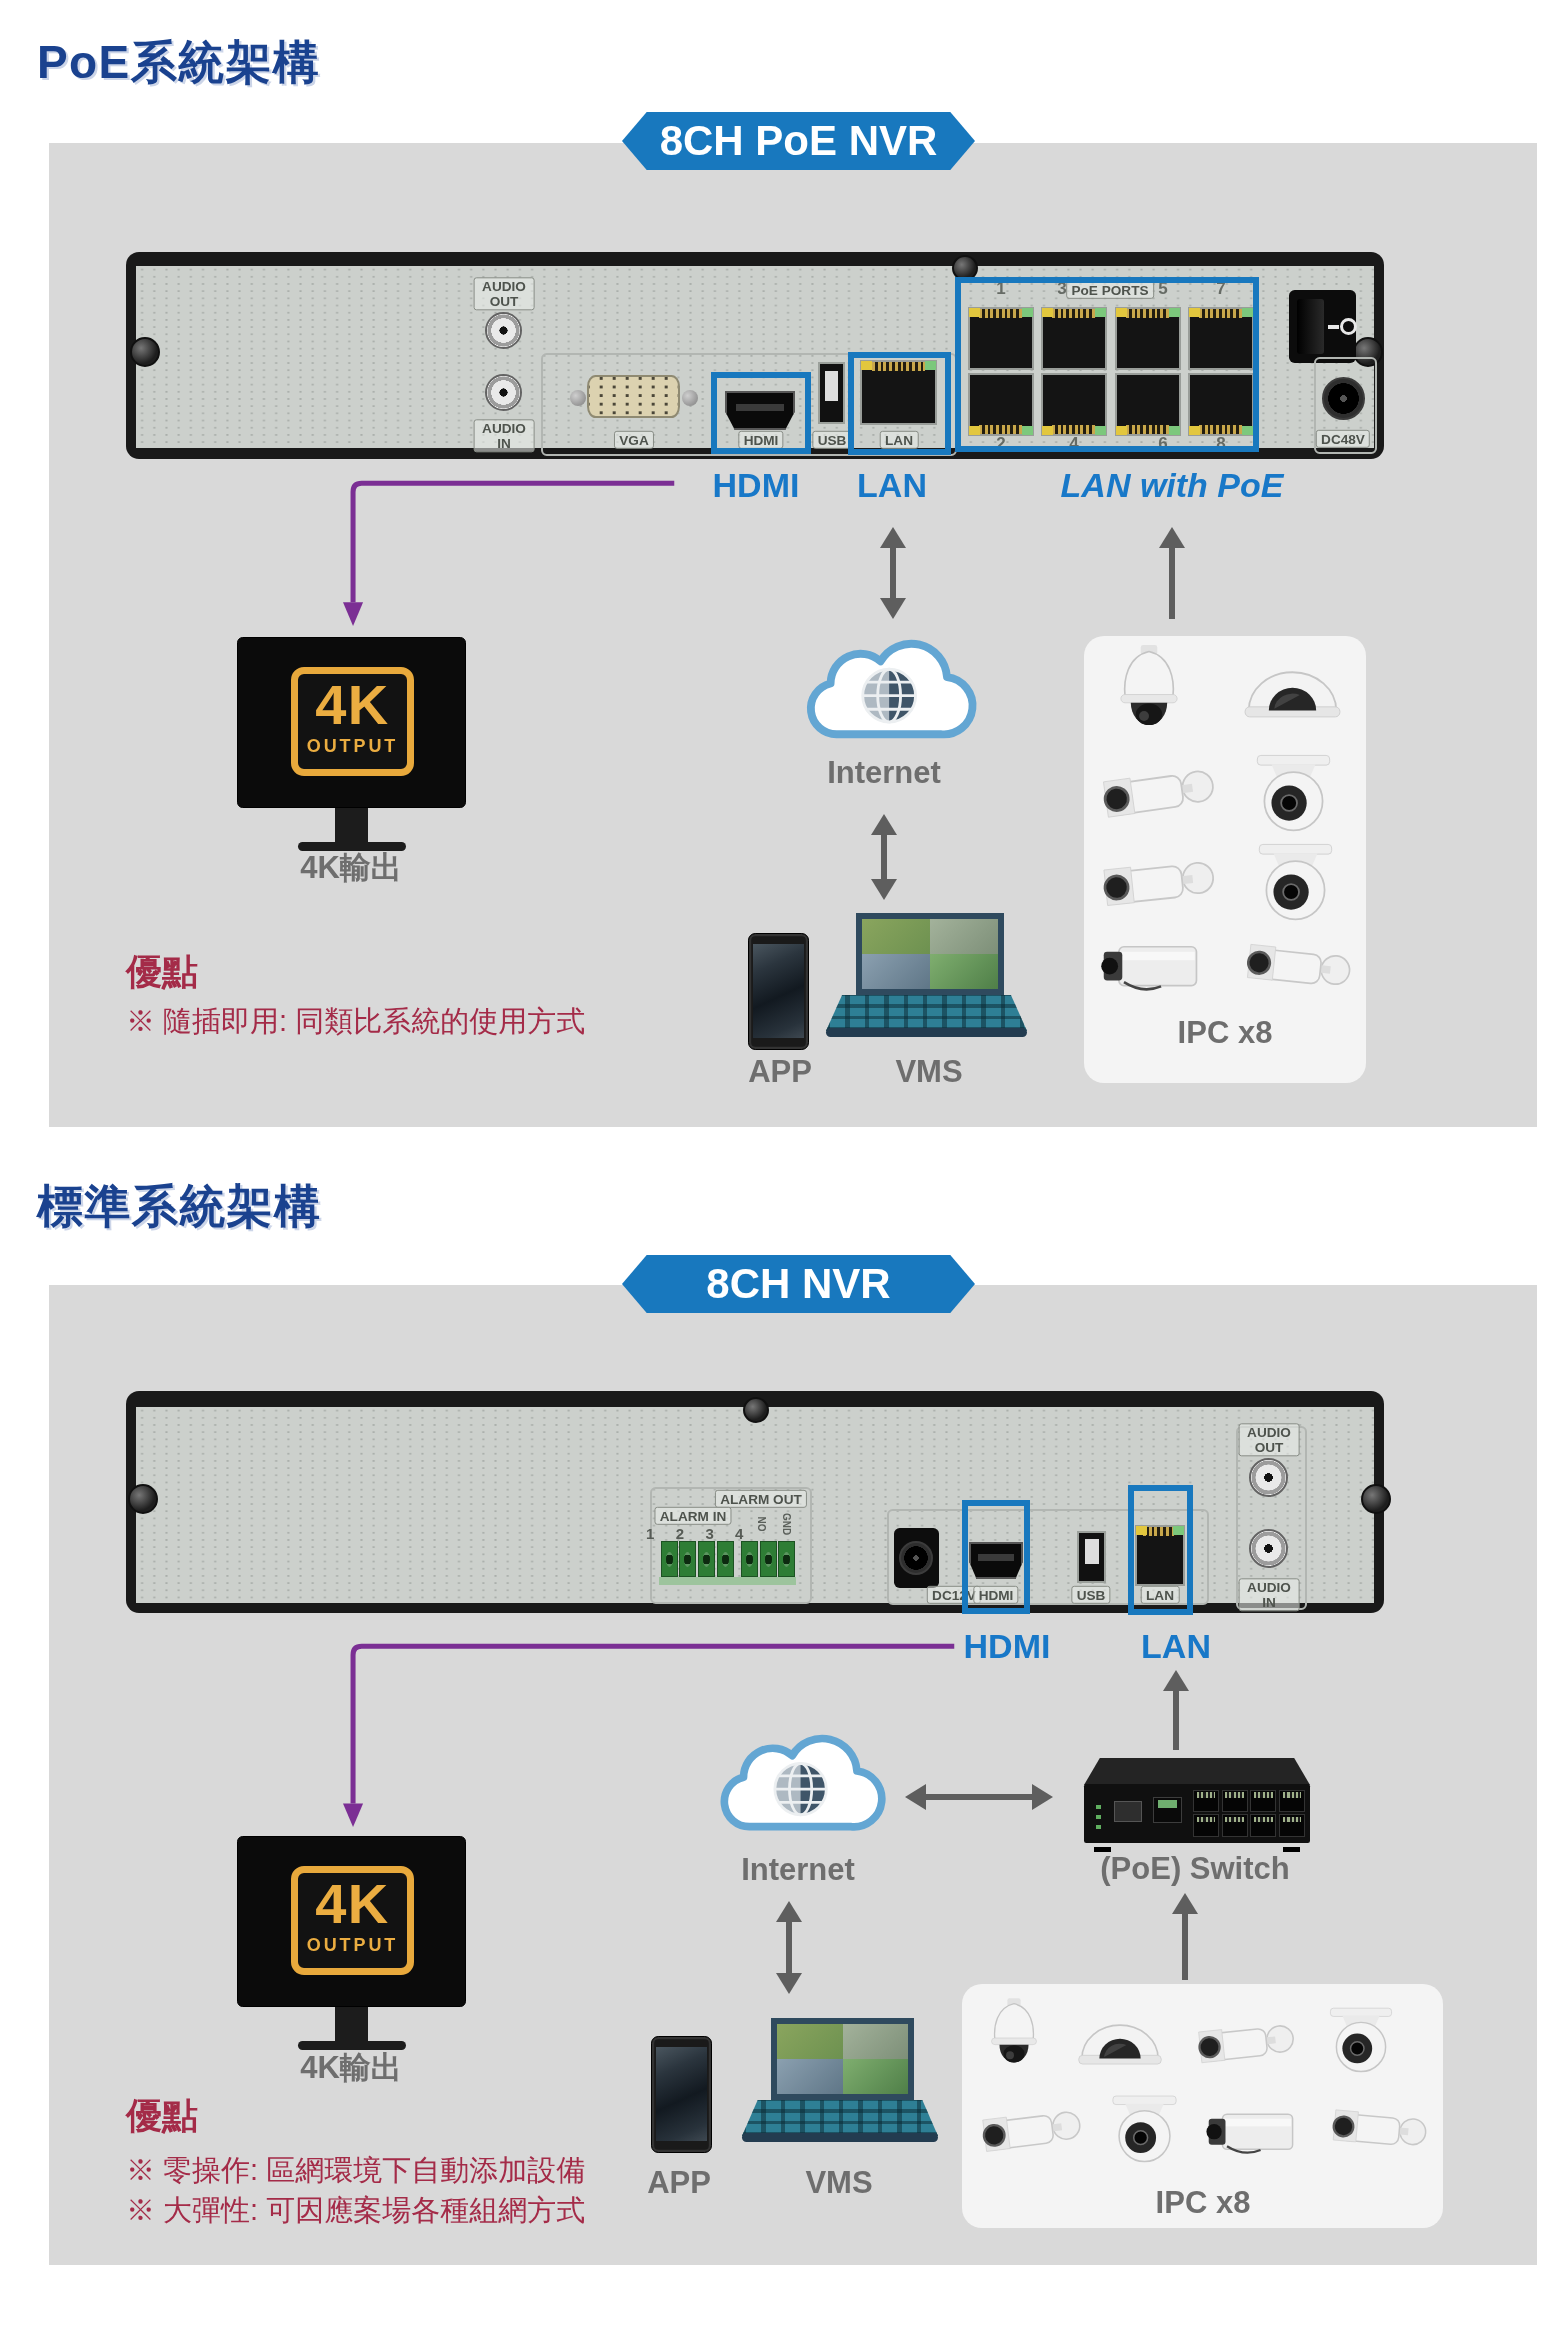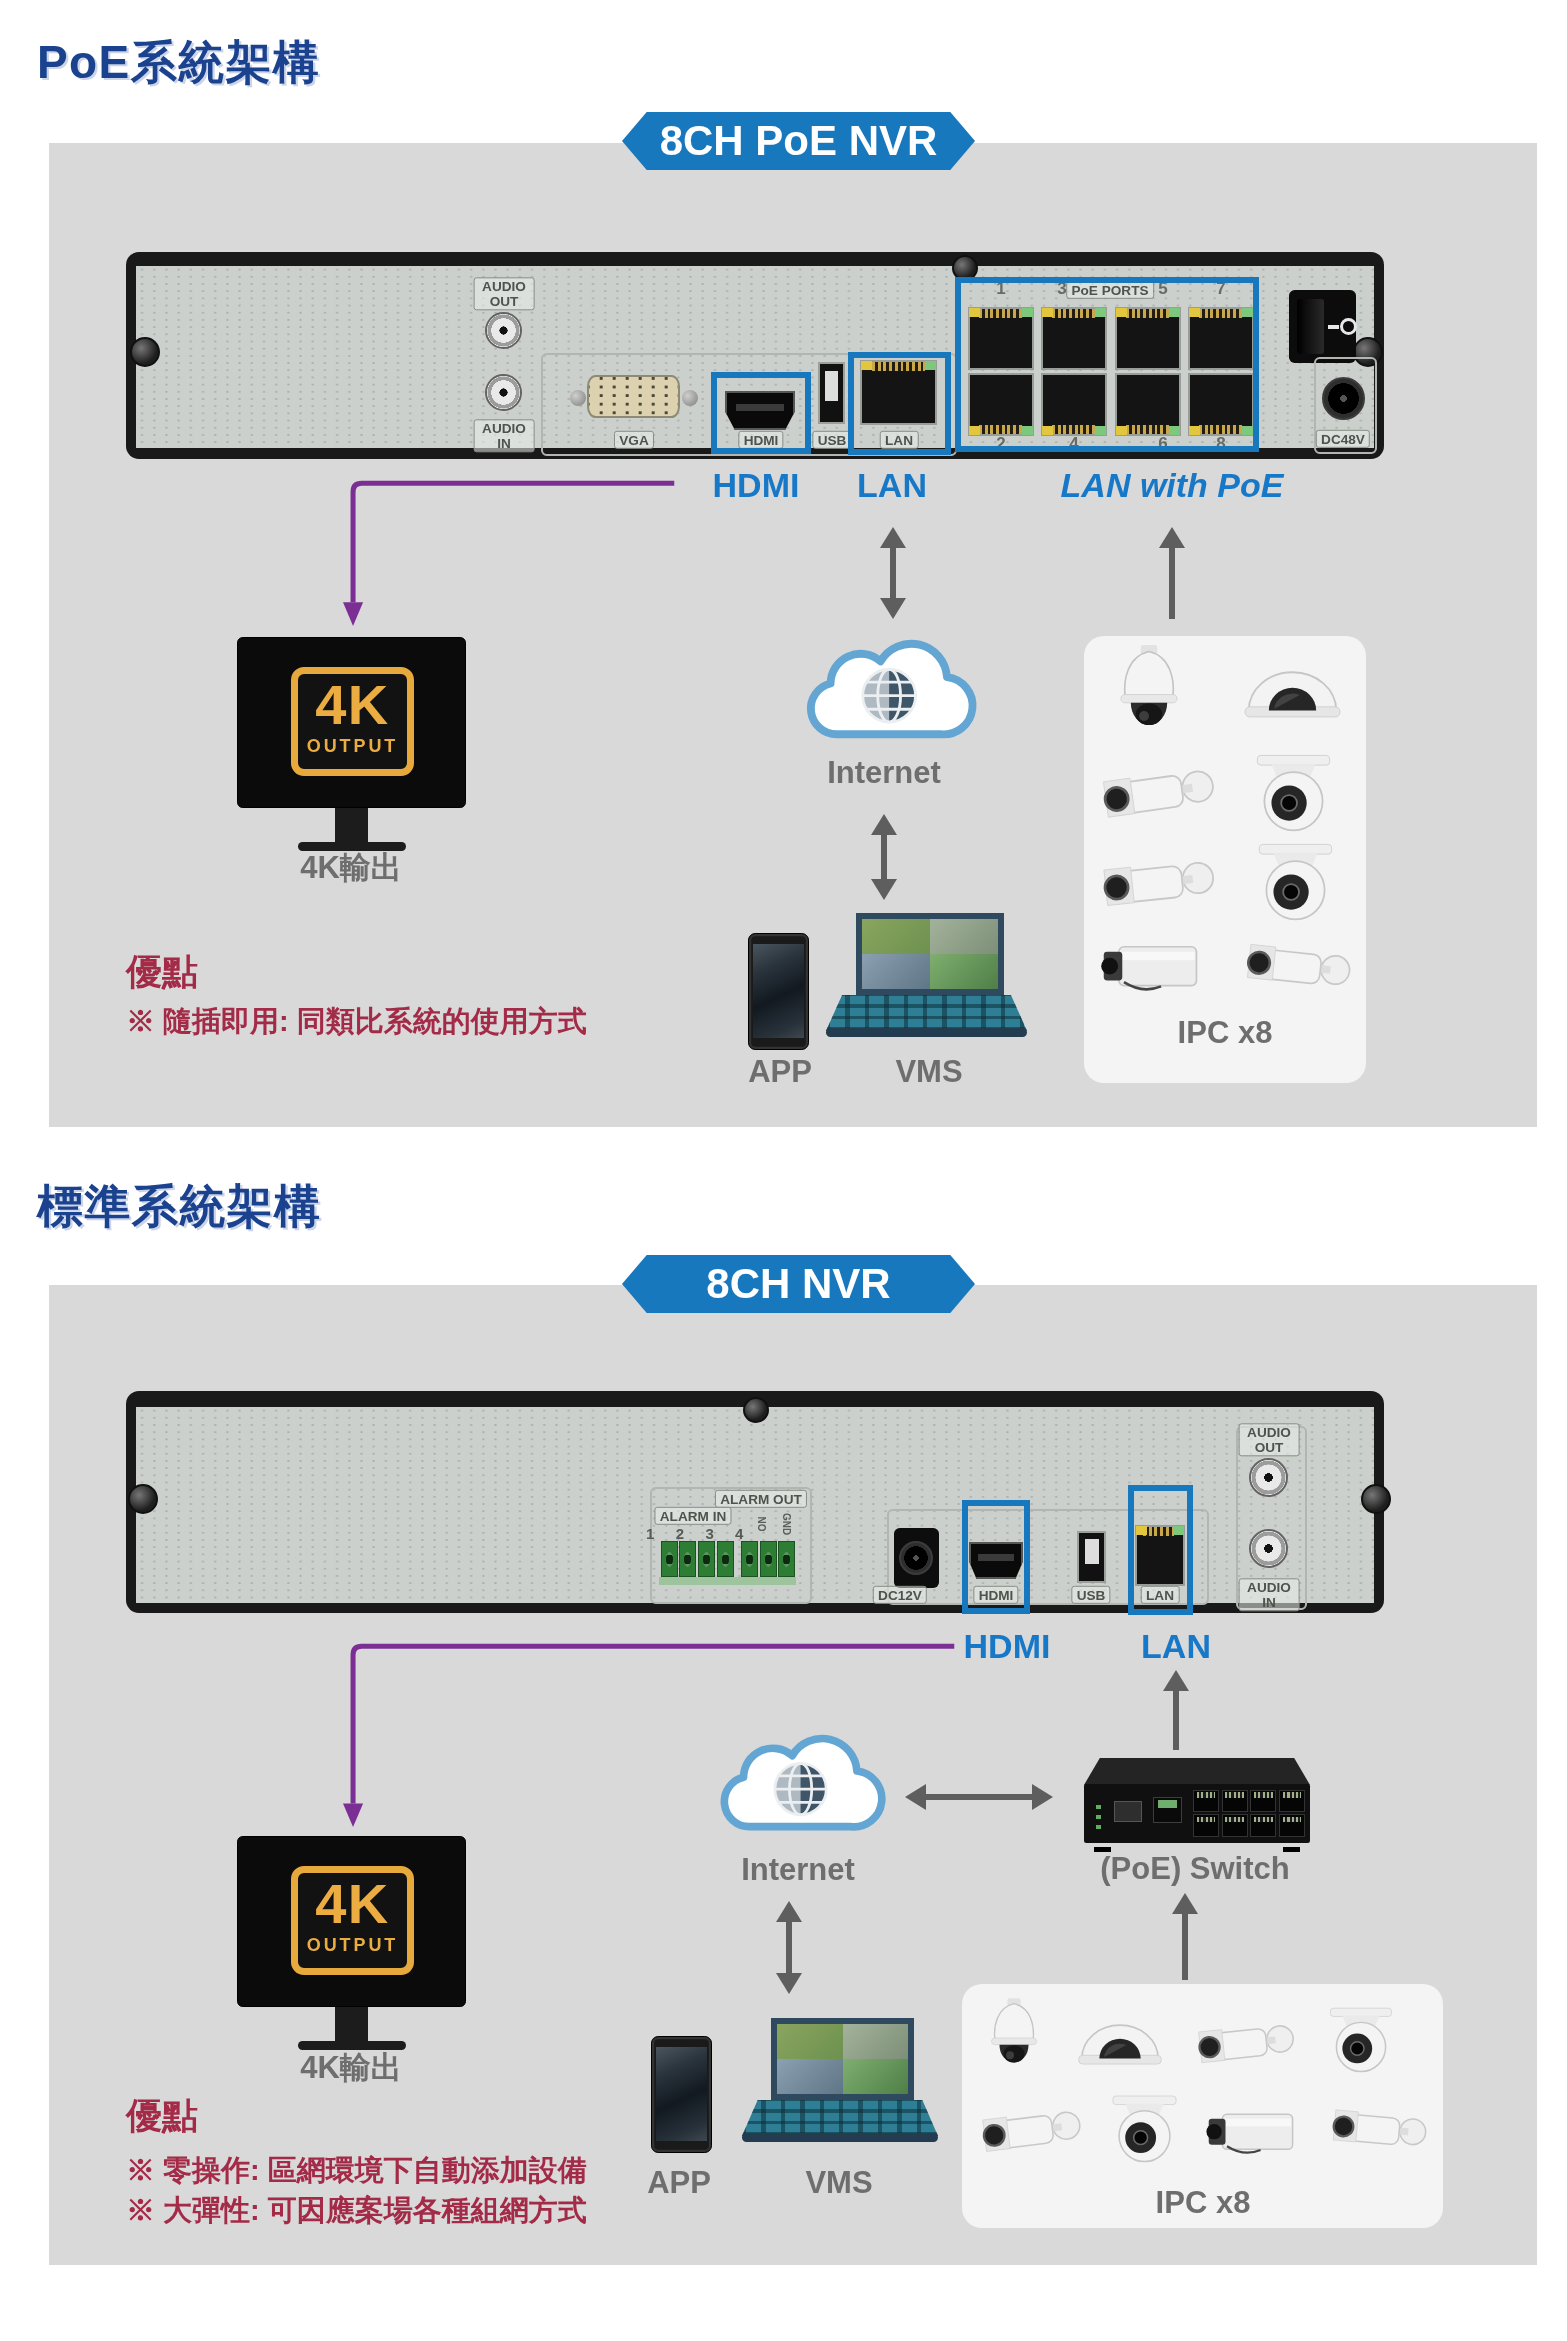--- a/index.html
+++ b/index.html
@@ -43,21 +43,21 @@
   .pswitch .oo{position:absolute;left:76%;top:38%;width:11.5px;height:11.5px;border:3.6px solid #e8e8e8;border-radius:50%;}
   .dcjack{position:absolute;border-radius:50%;background:radial-gradient(circle,#555 0 12%,#000 13% 55%,#2e2e2e 56% 78%,#111 79% 100%);border:2.2px solid #3c3c3c;box-sizing:border-box;}
   .dcsq{position:absolute;background:#0d0d0d;border-radius:5.7px;}
   .term{position:absolute;background:#2E7D35;border:1.4px solid #1C5222;box-sizing:border-box;}
   .term:after{content:"";position:absolute;left:25%;top:30%;width:50%;height:45%;border-radius:50%;background:radial-gradient(circle,#0d2a10 55%,#5b955f 56%);}
   .pnum{position:absolute;transform:translate(-50%,-50%);font-size:17px;color:#666b65;font-weight:bold;}
   
   .connlbl{position:absolute;transform:translate(-50%,-50%);font-size:34px;font-weight:800;color:#1878C8;white-space:nowrap;}
   .gtext{position:absolute;transform:translateX(-50%);font-size:31px;color:#6E6E6E;font-weight:bold;white-space:nowrap;}
   .benefit-h{position:absolute;font-size:36px;font-weight:900;color:#A42B48;}
-  .benefit-i{position:absolute;font-size:29px;font-weight:bold;color:#A42B48;white-space:nowrap;}
+  .benefit-i{position:absolute;font-size:29px;font-weight:normal;color:#A42B48;white-space:nowrap;}
   
   .va{position:absolute;width:26px;}
   .va .sh{position:absolute;left:10px;width:5.7px;background:#5E5E5E;top:18.6px;bottom:18.6px;}
   .va .hu{position:absolute;top:0;left:0;width:0;height:0;border-left:13px solid transparent;border-right:13px solid transparent;border-bottom:21.5px solid #5E5E5E;}
   .va .hd{position:absolute;bottom:0;left:0;width:0;height:0;border-left:13px solid transparent;border-right:13px solid transparent;border-top:21.5px solid #5E5E5E;}
   .va.single .sh{bottom:0;}
   .ha{position:absolute;height:26px;}
   .ha .sh{position:absolute;top:10px;height:5.7px;background:#5E5E5E;left:18.6px;right:18.6px;}
   .ha .hl2{position:absolute;left:0;top:0;width:0;height:0;border-top:13px solid transparent;border-bottom:13px solid transparent;border-right:21.5px solid #5E5E5E;}
   .ha .hr2{position:absolute;right:0;top:0;width:0;height:0;border-top:13px solid transparent;border-bottom:13px solid transparent;border-left:21.5px solid #5E5E5E;}
@@ -362,21 +362,21 @@
   <div class="term" style="left:572px;top:150px;width:16.5px;height:36px;"></div>
   <div class="term" style="left:591px;top:150px;width:16.5px;height:36px;"></div>
   <div class="term" style="left:615px;top:150px;width:16.5px;height:36px;"></div>
   <div class="term" style="left:634px;top:150px;width:16.5px;height:36px;"></div>
   <div class="term" style="left:652px;top:150px;width:16.5px;height:36px;"></div>
   <div class="abs" style="left:533px;top:186px;width:137px;height:8px;background:#9DC49D;"></div>
 
   <div class="recess" style="left:761px;top:118px;width:318px;height:92px;"></div>
   <div class="dcsq" style="left:768px;top:137px;width:45px;height:60px;"></div>
   <div class="dcjack" style="left:773px;top:150px;width:34px;height:34px;"></div>
-  <div class="tag" style="left:774px;top:204px;">DC12V</div>
+  <div class="tag" style="left:828px;top:204px;">DC12V</div>
 
   <div class="hdmiport" style="left:843px;top:151px;width:54px;height:37px;"></div>
   <div class="tag" style="left:870px;top:204px;">HDMI</div>
   <div class="hl" style="left:836px;top:109px;width:68px;height:114px;"></div>
 
   <div class="usbport" style="left:951px;top:140px;width:29px;height:52px;"></div>
   <div class="tag" style="left:965px;top:204px;">USB</div>
 
   <div class="rj45 pt" style="left:1009px;top:134px;width:50px;height:61px;">
     <span class="pins"></span>

